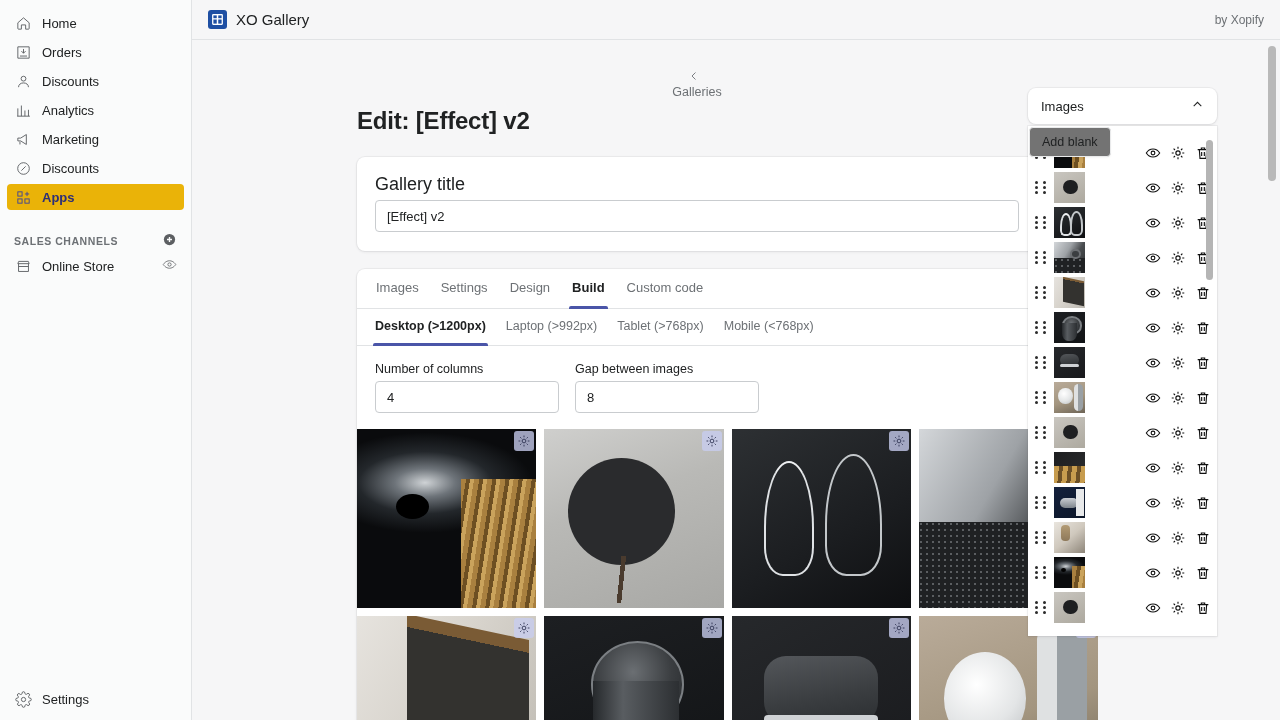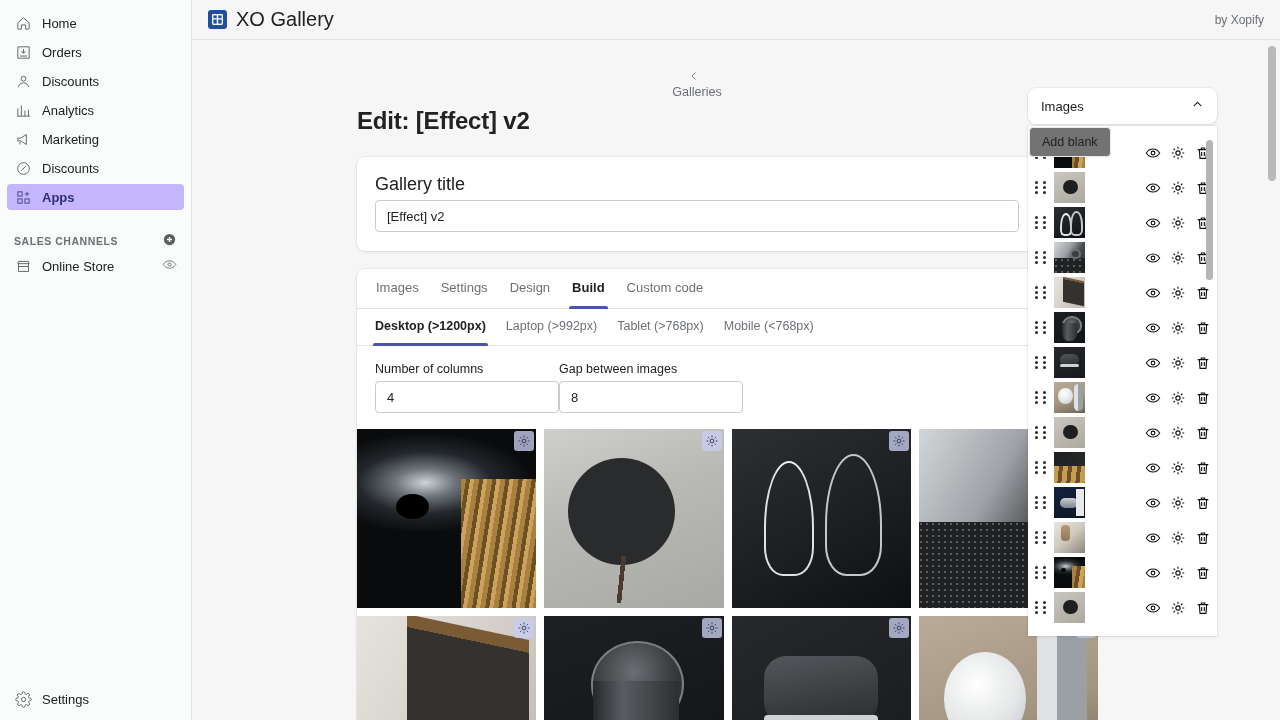--- a/index.html
+++ b/index.html
@@ -31,21 +31,21 @@
     margin: 0 7px 0 7px;
     padding: 0 7px;
     border-radius: 4px;
     cursor: pointer;
     color: #202223;
     font-size: 13px;
   }
   .nav-item + .nav-item { margin-top: 3px; }
   .nav-item .ico { width: 19px; height: 19px; margin-right: 9px; display:flex; align-items:center; justify-content:center; flex: 0 0 19px; }
   .nav-item .ico svg { width: 17px; height: 17px; stroke: #5c5f62; fill: none; stroke-width: 1.3; }
-  .nav-item.active { background: #c4b5fd; color: #2c2f78; font-weight: 600; }
+  .nav-item.active { background: #eab308; color: #2c2f78; font-weight: 600; }
   .nav-item.active .ico svg { stroke: #3f4396; }
   .nav-label { white-space: nowrap; }
 
   .section-head {
     display: flex; align-items: center; justify-content: space-between;
     margin: 22px 14px 4px 14px;
     font-size: 10.5px; font-weight: 600; letter-spacing: .55px;
     color: #6d7175; text-transform: uppercase;
   }
   .section-head .plus-ico svg { width: 15px; height: 15px; fill: #5c5f62; }
@@ -67,21 +67,21 @@
     padding: 0 16px;
     position: relative;
   }
   .brand { display: flex; align-items: center; }
   .brand-logo {
     width: 19px; height: 19px; border-radius: 3px;
     background: #1e4fa3; display:flex; align-items:center; justify-content:center;
     margin-right: 9px;
   }
   .brand-logo svg { width: 13px; height: 13px; }
-  .brand-name { font-size: 20px; color: #202223; text-align: right; }
+  .brand-name { font-size: 15px; color: #202223; text-align: right; }
   .byline { position: absolute; right: 16px; font-size: 12px; color: #6d7175; }
 
   .content-scroll { position:absolute; top:40px; left:0; right:0; bottom:0; overflow:hidden; }
   .content-inner { width: 100%; padding: 0; }
 
   .page { width: 680px; margin-left: 165px; padding-top: 30px; }
 
   .breadcrumb { display: flex; align-items: center; color: #6d7175; font-size: 12.5px; cursor: pointer; margin-bottom: 8px; flex-direction: column;}
   .breadcrumb svg { width: 12px; height: 12px; stroke: #6d7175; fill:none; stroke-width: 1.8; margin-right: 6px; }
 
@@ -112,21 +112,21 @@
   }
 
   .devicebar { display: flex; align-items: flex-end; border-bottom: 1px solid #e1e3e5; padding: 0 8px; height: 37px; }
   .dtab { padding: 0 10px; height: 37px; line-height: 37px; font-size: 12.5px; color: #6d7175; cursor: pointer; position: relative; }
   .dtab.active { color: #202223; font-weight: 600; }
   .dtab.active::after {
     content:''; position:absolute; left: 8px; right: 8px; bottom: -1px; height: 3px;
     background: #4a55a8; border-radius: 2px 2px 0 0;
   }
 
-  .controls { display: flex; padding: 16px 18px 8px 18px; }
+  .controls { display: flex; padding: 16px 18px 8px 18px; gap: 16px; }
   .control { width: 184px; }
   .control-label { font-size: 12.5px; color: #202223; margin-bottom: 5px; }
   .spinner-wrap { display:flex; height: 32px; border: 1px solid #c9cccf; border-radius: 4px; overflow: hidden; background:#fff; }
   .spinner-wrap input {
     flex: 1 1 auto; border: none; outline: none; height: 30px; padding: 0 11px;
     font-family:"Liberation Sans", sans-serif; font-size: 13px; color:#202223; background: transparent;
   }
 
   
   .grid { display: grid; grid-template-columns: repeat(4, 1fr); gap: 8px; padding: 8px 0 0 0; width: 741px; }

